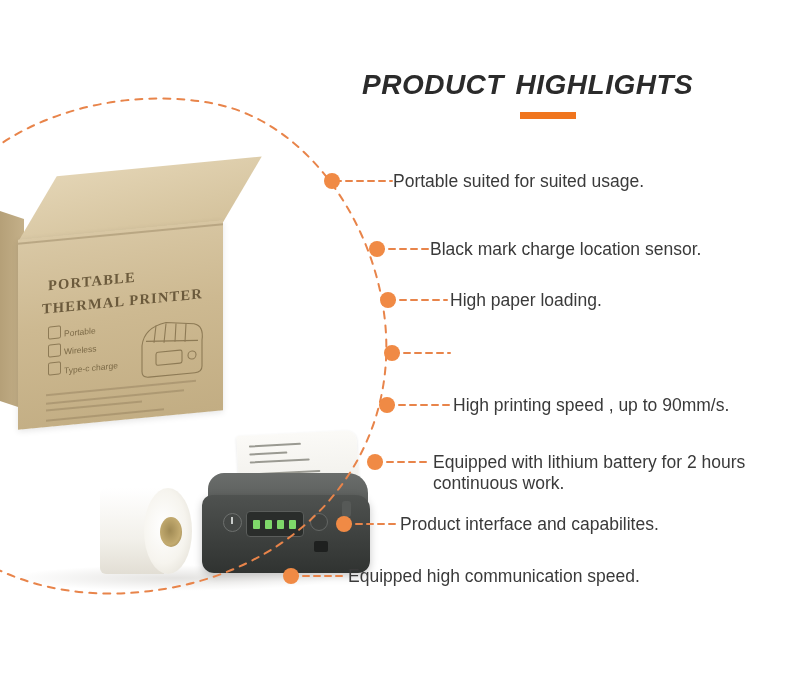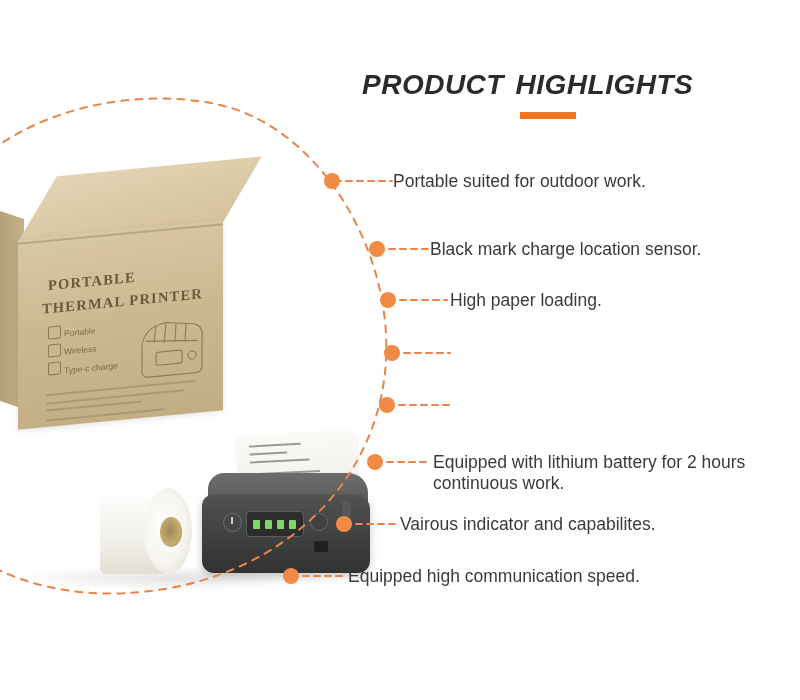--- a/index.html
+++ b/index.html
@@ -261,21 +261,22 @@
       <circle cx="377" cy="249" r="8"></circle>
       <circle cx="388" cy="300" r="8"></circle>
       <circle cx="392" cy="353" r="8"></circle>
       <circle cx="387" cy="405" r="8"></circle>
       <circle cx="375" cy="462" r="8"></circle>
       <circle cx="344" cy="524" r="8"></circle>
       <circle cx="291" cy="576" r="8"></circle>
     </g>
   </svg>
 
-  <div class="bullet-text" style="left:393px;top:171px;">Portable suited for outdoor work.</div>
+  <div class="bullet-text" style="left:393px;top:171px;">Portable suited for suited usage.</div>
   <div class="bullet-text" style="left:430px;top:239px;">Black mark charge location sensor.</div>
   <div class="bullet-text" style="left:450px;top:290px;">High paper loading.</div>
+  <div class="bullet-text" style="left:453px;top:395px;">High printing speed , up to 90mm/s.</div>
   <div class="bullet-text" style="left:433px;top:452px;">Equipped with lithium battery for 2 hours
 continuous work.</div>
-  <div class="bullet-text" style="left:400px;top:514px;">Vairous indicator and capabilites.</div>
+  <div class="bullet-text" style="left:400px;top:514px;">Product interface and capabilites.</div>
   <div class="bullet-text" style="left:348px;top:566px;">Equipped high communication speed.</div>
 
 </div>
 
 </body></html>

